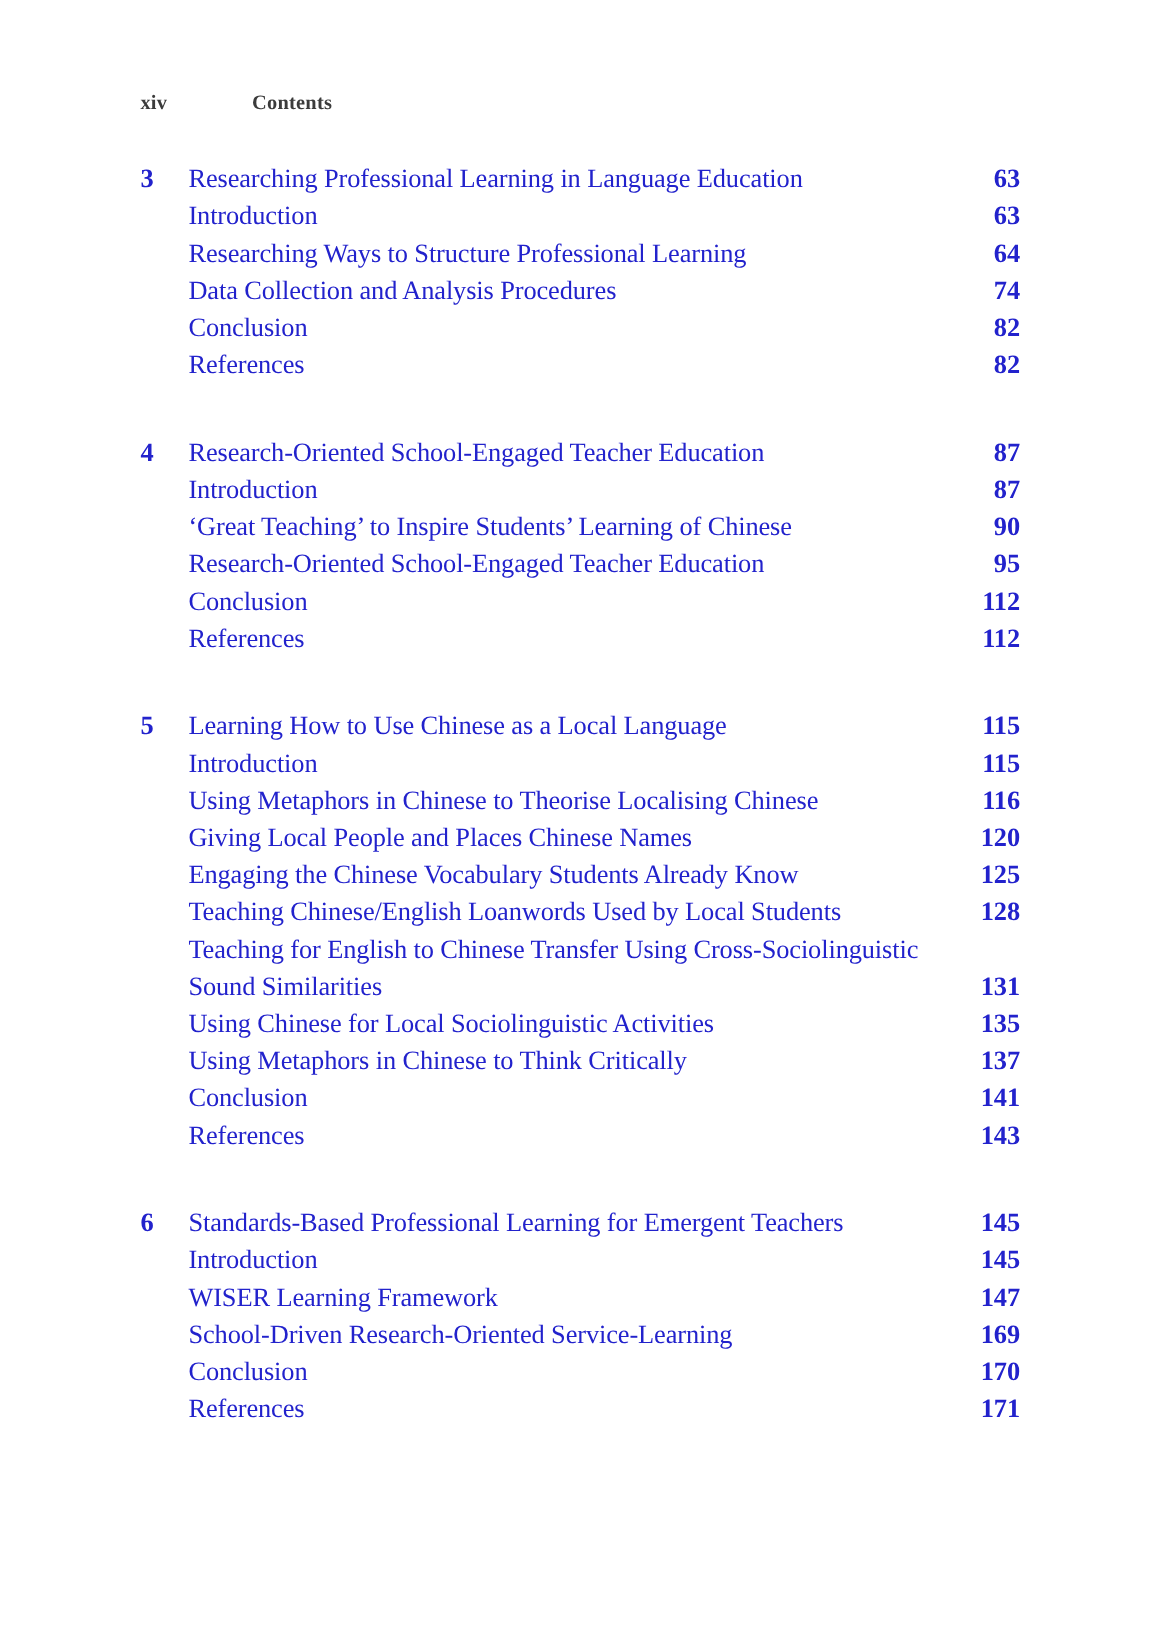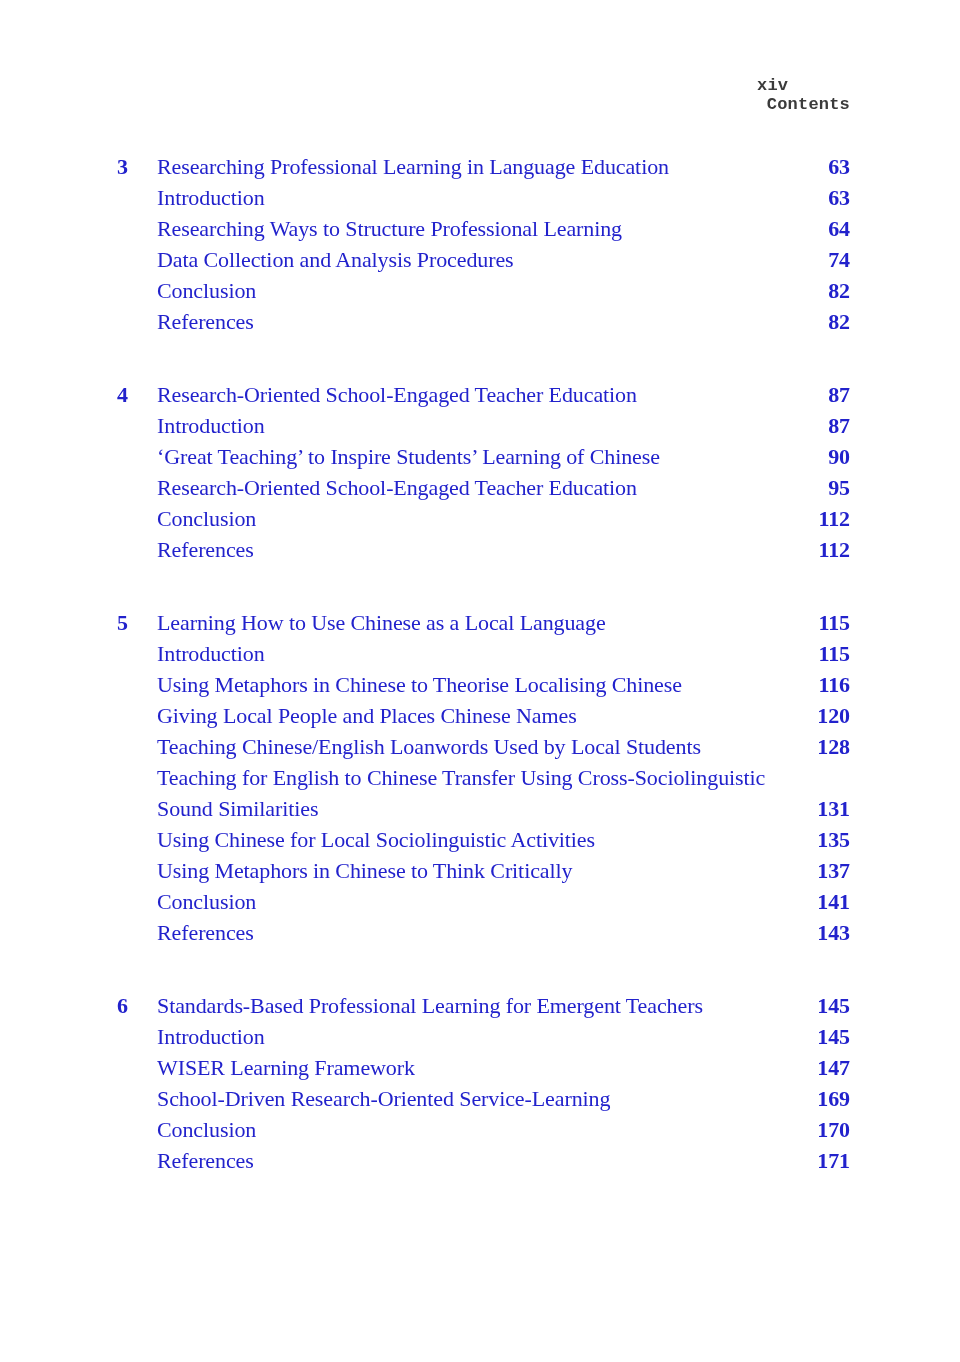--- a/index.html
+++ b/index.html
@@ -16,27 +16,26 @@
     height: 1362px;
     overflow: hidden;
     font-family: "Liberation Serif", serif;
   }
   .sheet {
     width: 850px;
     padding: 76px 0 0 117px;
   }
   .page-header {
     display: flex;
-    align-items: flex-end;
-    font-family: Liberation Mono, monospace;
+    align-items: center;
+    font-family: Liberation Serif, serif;
     font-weight: 700;
     font-size: 17px;
     color: var(--header-gray);
     letter-spacing: 0.2px;
-    flex-direction: column;
   }
   .folio { width: 93px; flex: none; }
   .toc {
     margin-top: 37px;
     color: var(--ink-blue);
     font-size: 22px;
     line-height: 31px;
     letter-spacing: -0.1px;
     width: 733px;
   }
@@ -155,20 +154,25 @@
         <span class="title">Using Metaphors in Chinese to Theorise Localising Chinese</span>
         <span class="pagenum">116</span>
       </div>
       <div class="row">
         <span class="num"></span>
         <span class="title">Giving Local People and Places Chinese Names</span>
         <span class="pagenum">120</span>
       </div>
       <div class="row">
         <span class="num"></span>
+        <span class="title">Engaging the Chinese Vocabulary Students Already Know</span>
+        <span class="pagenum">125</span>
+      </div>
+      <div class="row">
+        <span class="num"></span>
         <span class="title">Teaching Chinese/English Loanwords Used by Local Students</span>
         <span class="pagenum">128</span>
       </div>
       <div class="row">
         <span class="num"></span>
         <span class="title">Teaching for English to Chinese Transfer Using Cross-Sociolinguistic Sound Similarities</span>
         <span class="pagenum">131</span>
       </div>
       <div class="row">
         <span class="num"></span>

